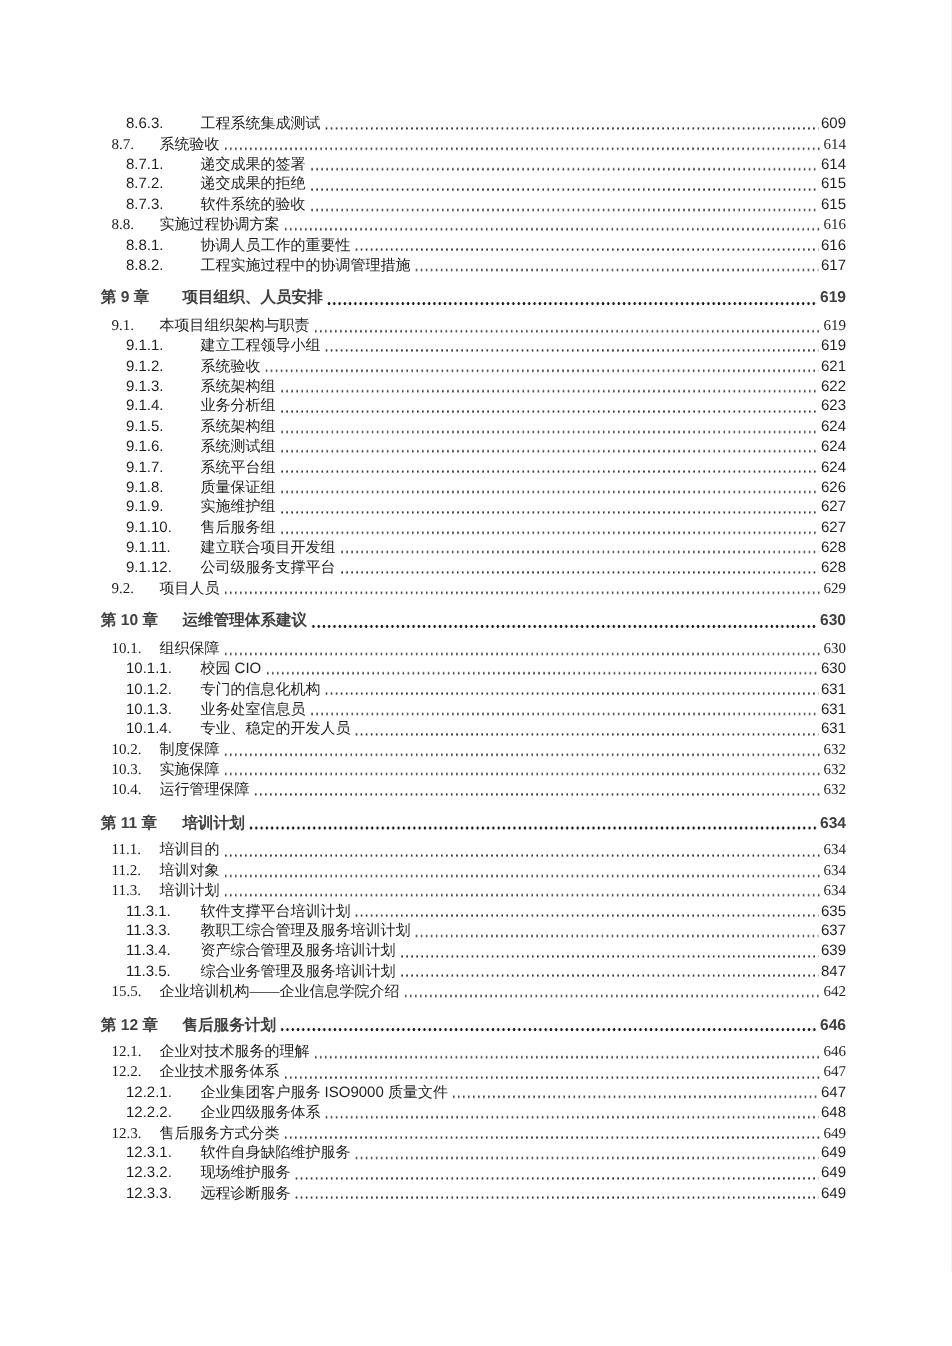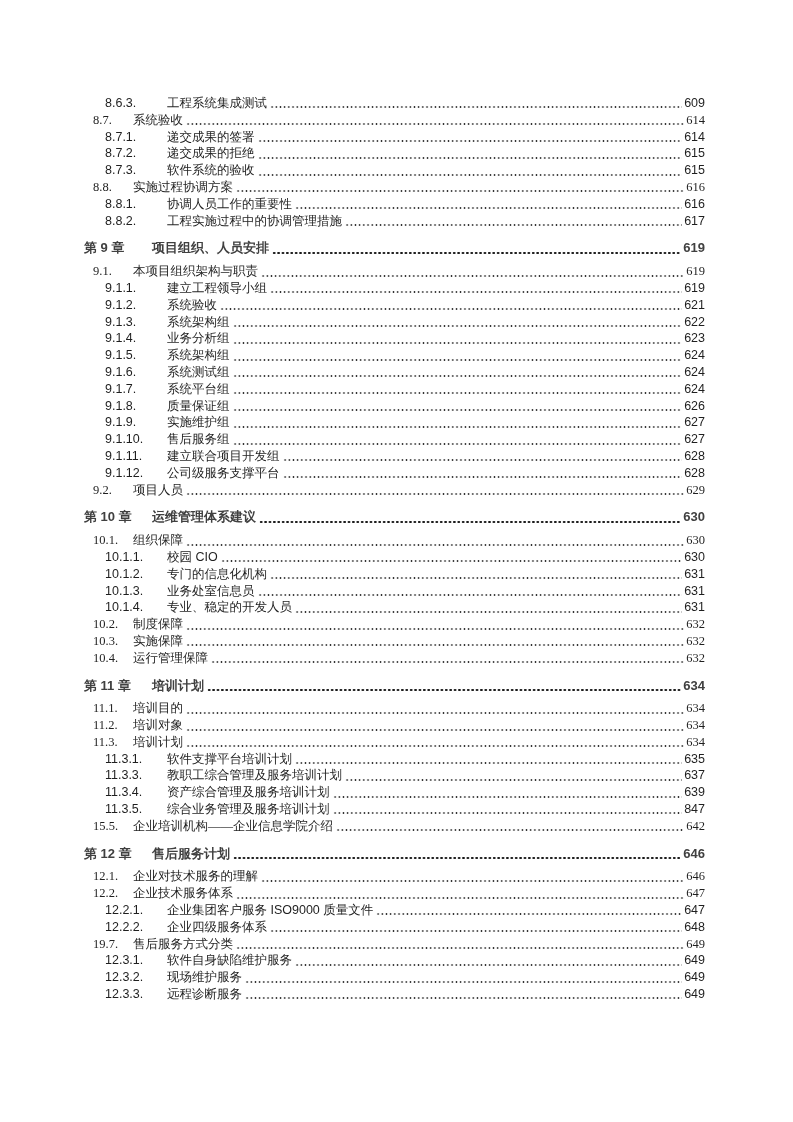--- a/index.html
+++ b/index.html
@@ -347,21 +347,21 @@
           <span class="leader"></span>
           <span class="pg">647</span>
         </div>
         <div class="row lvl3">
           <span class="num">12.2.2.</span>
           <span class="title">企业四级服务体系</span>
           <span class="leader"></span>
           <span class="pg">648</span>
         </div>
         <div class="row lvl2">
-          <span class="num">19.7.</span>
+          <span class="num">12.3.</span>
           <span class="title">售后服务方式分类</span>
           <span class="leader"></span>
           <span class="pg">649</span>
         </div>
         <div class="row lvl3">
           <span class="num">12.3.1.</span>
           <span class="title">软件自身缺陷维护服务</span>
           <span class="leader"></span>
           <span class="pg">649</span>
         </div>

